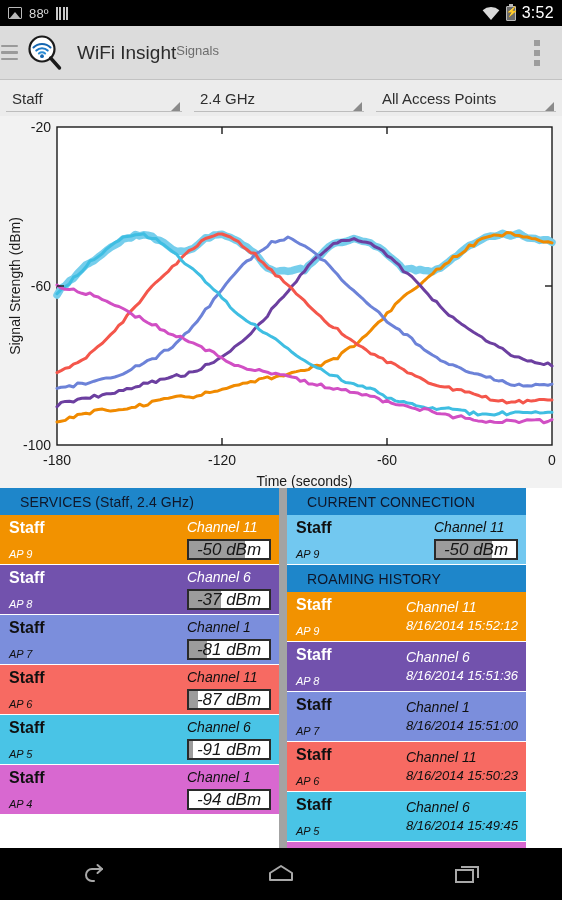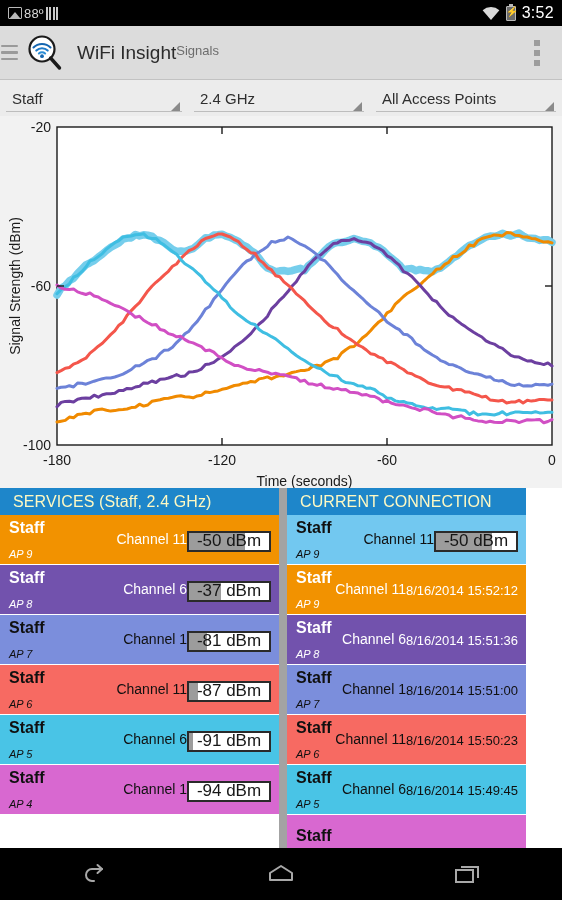--- a/index.html
+++ b/index.html
@@ -11,21 +11,21 @@
   }
   #app { position:relative; width:562px; height:900px; overflow:hidden; background:#fff; }
 
   
   .statusbar {
     position:absolute; left:0; top:0; width:562px; height:26px;
     background:#000; color:#cfcfcf;
     display:flex; align-items:center; padding:0 8px;
     font-size:13px;
   }
-  .sb-left { display:flex; align-items:center; gap:2px; }
+  .sb-left { display:flex; align-items:center; gap:7px; }
   .sb-right { margin-left:auto; display:flex; align-items:center; gap:6px; }
   .sb-temp { font-size:13px; color:#d8d8d8; letter-spacing:.2px; }
   .sb-time { font-size:16px; color:#fff; letter-spacing:.3px; }
   .ic-photo {
     width:14px; height:12px; border:1.5px solid #b9b9b9; border-radius:1px;
     position:relative; overflow:hidden;
   }
   .ic-photo:after{
     content:""; position:absolute; left:1px; bottom:0px;
     width:0;height:0;border-left:5px solid transparent;border-right:5px solid transparent;
@@ -88,35 +88,35 @@
     background:#f2f2f2;
   }
   .chartwrap svg { display:block; }
 
   
   .panels { position:absolute; left:0; top:488px; width:562px; height:370px; display:flex; background:#fff; }
   .panel-left { width:279px; background:#fff; position:relative; }
   .panel-right { width:247px; background:#fff; position:relative; border-left:8px solid #a3a3a3; }
 
   .section-hdr {
-    background:#2086c8; color:#fef9c3; font-size:16px;
-    height:27px; display:flex; align-items:center; padding-left:13px;
+    background:#2086c8; color:#0f172a; font-size:14px;
+    height:27px; display:flex; align-items:center; padding-left:20px;
     letter-spacing:.1px;
   }
   .panel-left .section-hdr { background:#1e86ca; }
   .panel-right .section-hdr { background:#1e86ca; }
 
   .row {
     height:50px; position:relative; display:flex; align-items:center;
     padding:0 8px 0 9px; border-bottom:1px solid #ffffff;
   }
   .row .left { display:flex; flex-direction:column; justify-content:center; }
   .row .ssid { font-size:16px; font-weight:bold; line-height:19px; }
   .row .ap { font-size:11px; line-height:16px; margin-top:9px;font-style:italic; }
-  .row .right { margin-left:auto; display:flex; flex-direction:row; align-items:center; justify-content:center; }
+  .row .right { margin-left:auto; display:flex; flex-direction:column; align-items:flex-start; justify-content:center;font-style:italic; }
   .row .chan { font-size:14px; line-height:17px; }
   .row .ts { font-size:13px; line-height:16px; margin-top:2px; }
 
   
   .meter {
     width:84px; height:21px; margin-top:3px; border:2px solid #2a2a2a;
     background:#fff; position:relative; overflow:hidden;
   }
   .meter .fill { position:absolute; left:0; top:0; bottom:0; background:#9c9c9c; }
   .meter .val {
@@ -326,20 +326,21 @@
             </div>
             <div class="right">
               <div class="chan text-dark">Channel 11</div>
               <div class="meter">
                 <div class="fill" style="width: 70%;"></div>
                 <div class="val">-50 dBm</div>
               </div>
             </div>
           </div>
         </div>
+      <div class="section-hdr">ROAMING HISTORY</div>
       <div id="roaming-rows">
           <div class="row" style="background: rgb(242, 146, 0);">
             <div class="left">
               <div class="ssid text-light">Staff</div>
               <div class="ap text-light">AP 9</div>
             </div>
             <div class="right">
               <div class="chan text-light">Channel 11</div>
               <div class="ts text-light">8/16/2014 15:52:12</div>
             </div>

